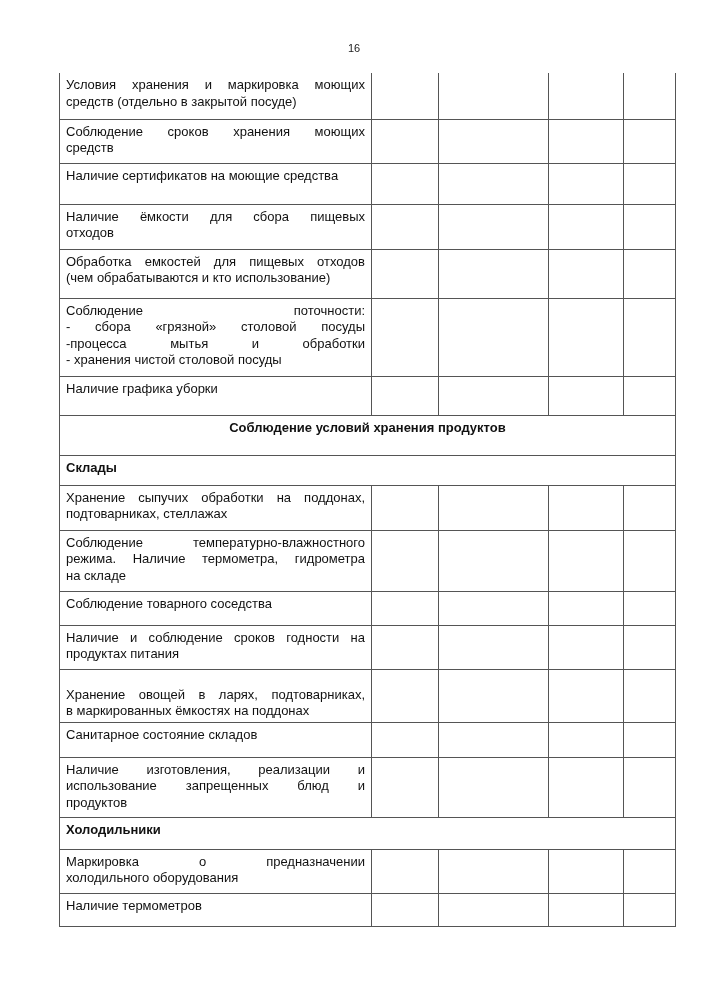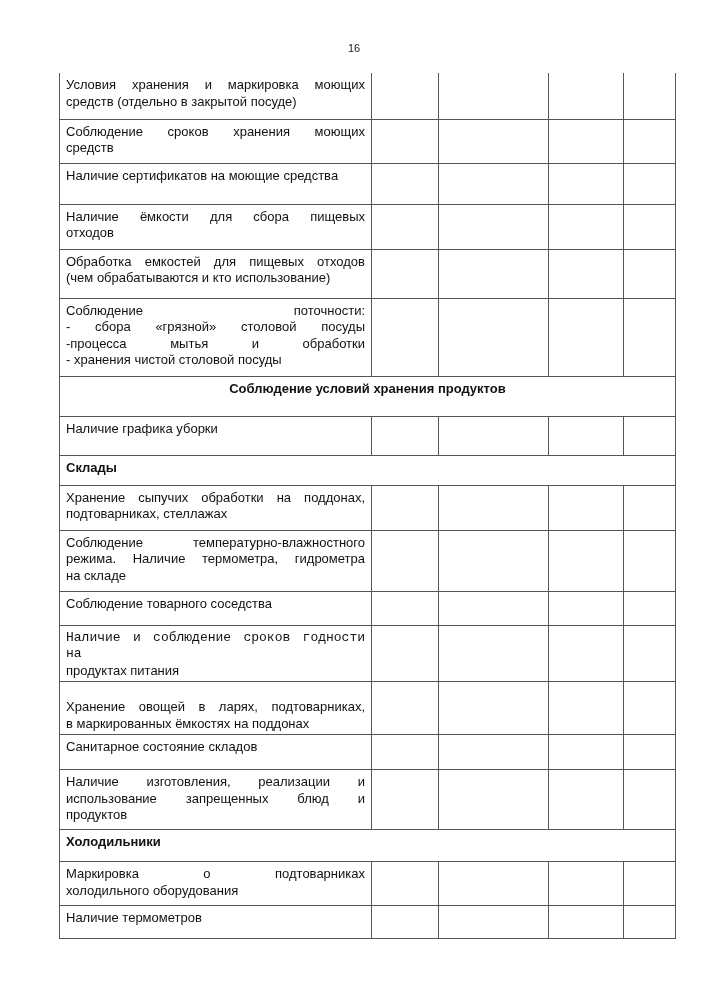--- a/index.html
+++ b/index.html
@@ -86,31 +86,31 @@
           <span class="line" style="text-align: justify; text-align-last: justify;">Соблюдение поточности:</span>
           <span class="line" style="text-align: justify; text-align-last: justify;">- сбора «грязной» столовой посуды</span>
           <span class="line" style="text-align: justify; text-align-last: justify;">-процесса мытья и обработки</span>
           <span class="line">- хранения чистой столовой посуды</span>
         </td>
         <td class="cell"></td>
         <td class="cell"></td>
         <td class="cell"></td>
         <td class="cell"></td>
       </tr>
+      <tr style="height: 39px;">
+        <td class="item">
+          <span class="line">Наличие графика уборки</span>
+        </td>
+        <td class="cell"></td>
+        <td class="cell"></td>
+        <td class="cell"></td>
+        <td class="cell"></td>
+      </tr>
       <tr style="height: 40px;">
         <td class="section" colspan="5">Соблюдение условий хранения продуктов</td>
-      </tr>
-      <tr style="height: 39px;">
-        <td class="item">
-          <span class="line">Наличие графика уборки</span>
-        </td>
-        <td class="cell"></td>
-        <td class="cell"></td>
-        <td class="cell"></td>
-        <td class="cell"></td>
       </tr>
       <tr style="height: 30px;">
         <td class="subsection" colspan="5">Склады</td>
       </tr>
       <tr style="height: 45px;">
         <td class="item">
           <span class="line" style="text-align: justify; text-align-last: justify;">Хранение сыпучих обработки на поддонах,</span>
           <span class="line">подтоварниках, стеллажах</span>
         </td>
         <td class="cell"></td>
@@ -133,21 +133,21 @@
         <td class="item">
           <span class="line">Соблюдение товарного соседства</span>
         </td>
         <td class="cell"></td>
         <td class="cell"></td>
         <td class="cell"></td>
         <td class="cell"></td>
       </tr>
       <tr style="height: 44px;">
         <td class="item">
-          <span class="line" style="text-align: justify; text-align-last: justify; font-family: Liberation Mono, monospace;">Наличие и соблюдение сроков годности на</span>
+          <span class="line" style="text-align: justify; text-align-last: justify;">Наличие и соблюдение сроков годности на</span>
           <span class="line">продуктах питания</span>
         </td>
         <td class="cell"></td>
         <td class="cell"></td>
         <td class="cell"></td>
         <td class="cell"></td>
       </tr>
       <tr style="height: 49px;">
         <td class="item">
           <span class="line" style="text-align: justify; text-align-last: justify; margin-top: 13px;">Хранение овощей в ларях, подтоварниках,</span>
@@ -176,21 +176,21 @@
         <td class="cell"></td>
         <td class="cell"></td>
         <td class="cell"></td>
         <td class="cell"></td>
       </tr>
       <tr style="height: 32px;">
         <td class="subsection" colspan="5">Холодильники</td>
       </tr>
       <tr style="height: 44px;">
         <td class="item">
-          <span class="line" style="text-align: justify; text-align-last: justify;">Маркировка о подтоварниках</span>
+          <span class="line" style="text-align: justify; text-align-last: justify;">Маркировка о предназначении</span>
           <span class="line">холодильного оборудования</span>
         </td>
         <td class="cell"></td>
         <td class="cell"></td>
         <td class="cell"></td>
         <td class="cell"></td>
       </tr>
       <tr style="height: 33px;">
         <td class="item">
           <span class="line">Наличие термометров</span>

